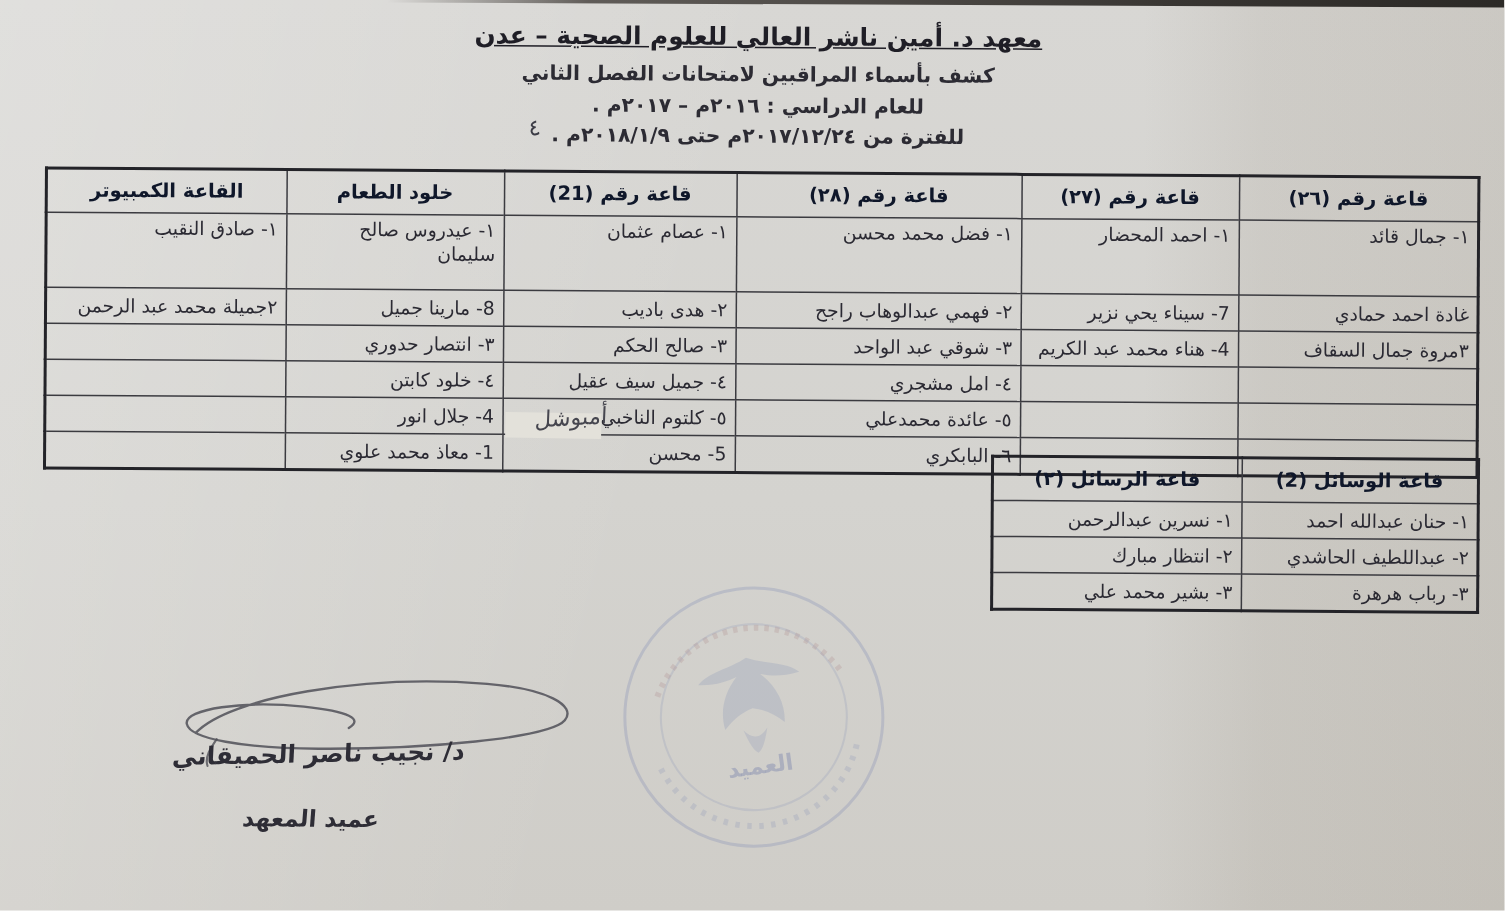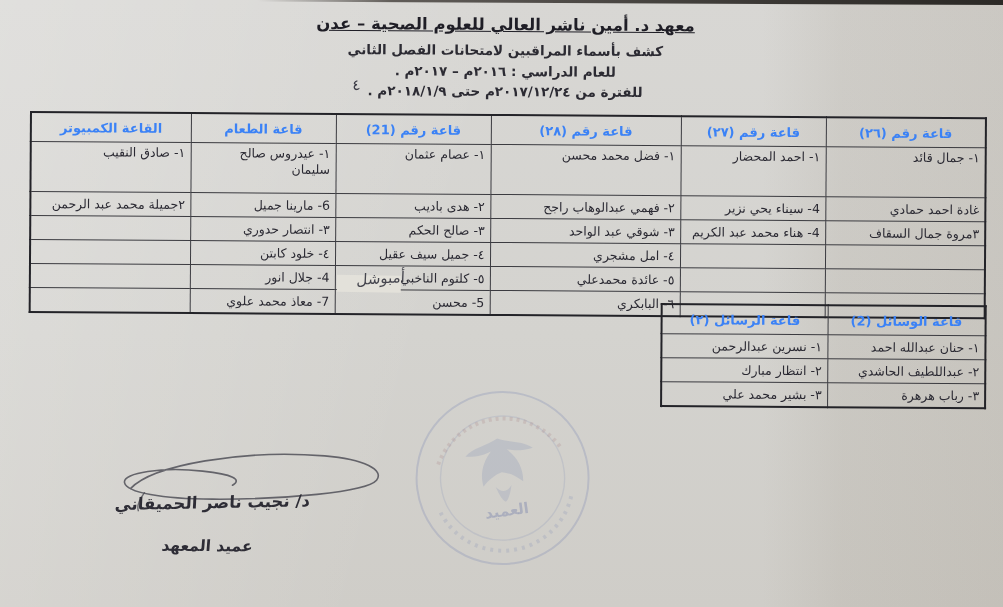--- a/index.html
+++ b/index.html
@@ -25,21 +25,21 @@
   .hand-mark{
     position:absolute;left:352px;top:74px;font-size:15px;color:#3c3c46;
     transform:rotate(-8deg);font-weight:400;
   }
   
   table{border-collapse:collapse;table-layout:fixed;direction:rtl;background:transparent;}
   #main-table{position:absolute;left:30px;top:111px;width:955px;border:2.6px solid #232328;}
   #main-table th,#main-table td{border:1.4px solid #3b3b40;}
   #side-table{position:absolute;left:662px;top:299px;width:324px;border:2.6px solid #232328;}
   #side-table th,#side-table td{border:1.4px solid #3b3b40;}
-  th{font-size:13px;font-weight:700;color:#3b82f6;padding:2px 4px;height:24px;}
+  th{font-size:13px;font-weight:700;color:#0f172a;padding:2px 4px;height:24px;}
   td{font-size:12.5px;color:#2b2a33;padding:1px 5px 1px 2px;text-align:right;white-space:nowrap;overflow:visible;height:21px;}
   #main-table tbody tr:first-child td{height:46px;vertical-align:top;padding-top:2px;}
   #main-table tbody tr:first-child td:nth-child(5){white-space:normal;line-height:1.3;padding-left:24px;}
   #side-table td{height:21px;}
   
   .whiteout{position:absolute;left:338px;top:273px;width:64px;height:17px;background:#e3e1da;transform:rotate(.5deg);}
   .hand-note{
     position:absolute;left:336px;top:268px;width:70px;font-size:15px;color:#46464f;
     direction:rtl;transform:rotate(-4deg) skewX(-6deg);font-weight:500;
   }
@@ -82,39 +82,39 @@
       <col style="width:155px">
         <col style="width:145px">
         <col style="width:160px">
     </colgroup>
   <thead>
         <tr>
           <th>قاعة رقم (٢٦)</th>
           <th>قاعة رقم (٢٧)</th>
           <th>قاعة رقم (٢٨)</th>
           <th>قاعة رقم (21)</th>
-          <th>قاعة الطعام</th>
+          <th>خلود الطعام</th>
           <th>القاعة الكمبيوتر</th>
         </tr>
       </thead>
       <tbody>
         <tr>
           <td>١- جمال قائد</td>
           <td>١- احمد المحضار</td>
           <td>١- فضل محمد محسن</td>
           <td>١- عصام عثمان</td>
           <td>١- عيدروس صالح سليمان</td>
           <td>١- صادق النقيب</td>
         </tr>
         <tr>
           <td>غادة احمد حمادي</td>
-          <td>4- سيناء يحي نزير</td>
+          <td>7- سيناء يحي نزير</td>
           <td>٢- فهمي عبدالوهاب راجح</td>
           <td>٢- هدى باديب</td>
-          <td>6- مارينا جميل</td>
+          <td>8- مارينا جميل</td>
           <td>٢جميلة محمد عبد الرحمن</td>
         </tr>
         <tr>
           <td>٣مروة جمال السقاف</td>
           <td>4- هناء محمد عبد الكريم</td>
           <td>٣- شوقي عبد الواحد</td>
           <td>٣- صالح الحكم</td>
           <td>٣- انتصار حدوري</td>
           <td></td>
         </tr>
@@ -132,21 +132,21 @@
           <td>٥- عائدة محمدعلي</td>
           <td>٥- كلتوم الناخبي</td>
           <td>4- جلال انور</td>
           <td></td>
         </tr>
         <tr>
           <td></td>
           <td></td>
           <td>٦- البابكري</td>
           <td>5- محسن</td>
-          <td>7- معاذ محمد علوي</td>
+          <td>1- معاذ محمد علوي</td>
           <td></td>
         </tr>
       </tbody>
     </table>
 
   <div class="whiteout"></div>
   <div class="hand-note">أمبوشل</div>
 
   <table id="side-table">
     <colgroup>

